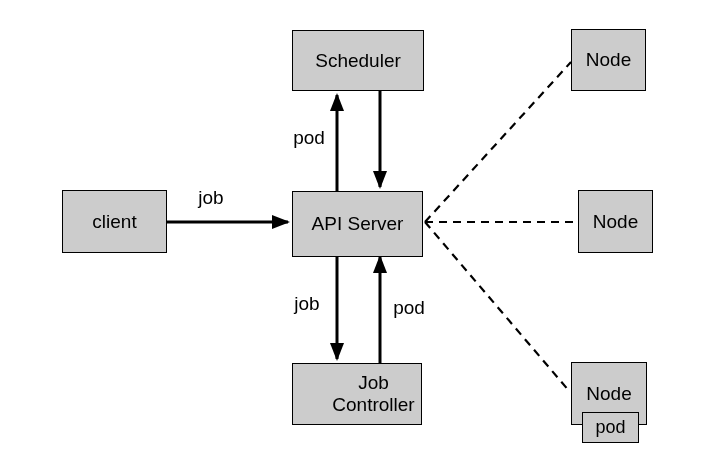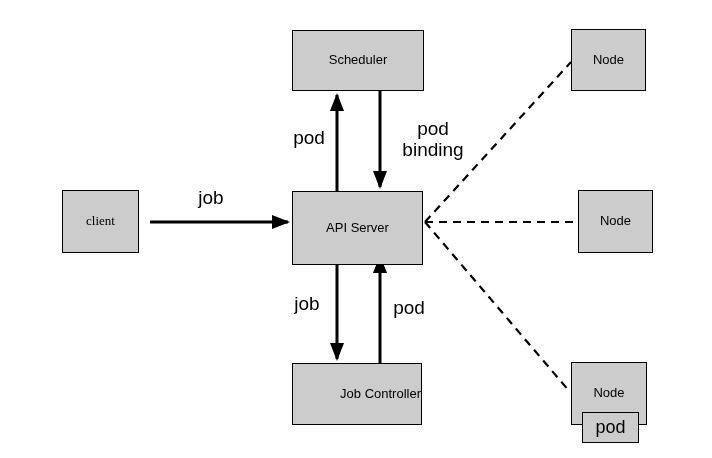--- a/index.html
+++ b/index.html
@@ -22,30 +22,30 @@
     z-index: 1;
   }
   .box {
     position: absolute;
     background: var(--box-fill, #cccccc);
     border: 1.5px solid var(--box-border, #000000);
     display: flex;
     align-items: center;
     justify-content: center;
     text-align: center;
-    font-size: 13px;
+    font-size: 19px;
     line-height: 1.15;
     color: var(--text-color, #000000);
     box-sizing: border-box;
     z-index: 2;
   }
   .box-scheduler       { left: 292px; top: 30px;  width: 132px; height: 61px; }
-  .box-api-server      { left: 292px; top: 191px; width: 131px; height: 74px; }
+  .box-api-server      { left: 292px; top: 191px; width: 131px; height: 66px; }
   .box-job-controller  { left: 292px; top: 363px; width: 130px; height: 62px; justify-content: flex-end; }
-  .box-client          { left: 62px;  top: 190px; width: 77px;  height: 63px; font-family: Liberation Serif, serif; }
+  .box-client          { left: 62px;  top: 190px; width: 105px;  height: 63px; }
   .box-node-top        { left: 571px; top: 29px;  width: 75px;  height: 62px; }
   .box-node-middle     { left: 578px; top: 190px; width: 75px;  height: 63px; }
   .box-node-bottom     { left: 571px; top: 362px; width: 76px;  height: 63px; }
   .box-pod             { left: 582px; top: 412px; width: 57px;  height: 31px; z-index: 3; font-size: 18px; }
   .box-job-controller span { display: inline-block; max-width: 95px; }
   .edge-label {
     position: absolute;
     transform: translate(-50%, -50%);
     font-size: 19px;
     line-height: 1.1;
@@ -111,17 +111,16 @@
   <div class="box box-node-bottom">
     <span>Node</span>
   </div>
 
   <div class="box box-pod">
     <span>pod</span>
   </div>
 
   <div class="edge-label lbl-job-client">job</div>
   <div class="edge-label lbl-pod-up">pod</div>
-  <div class="edge-label wrap lbl-pod-binding">pod binding</div>
   <div class="edge-label lbl-job-down">job</div>
   <div class="edge-label lbl-pod-up2">pod</div>
 
 </div>
 
 </body></html>

